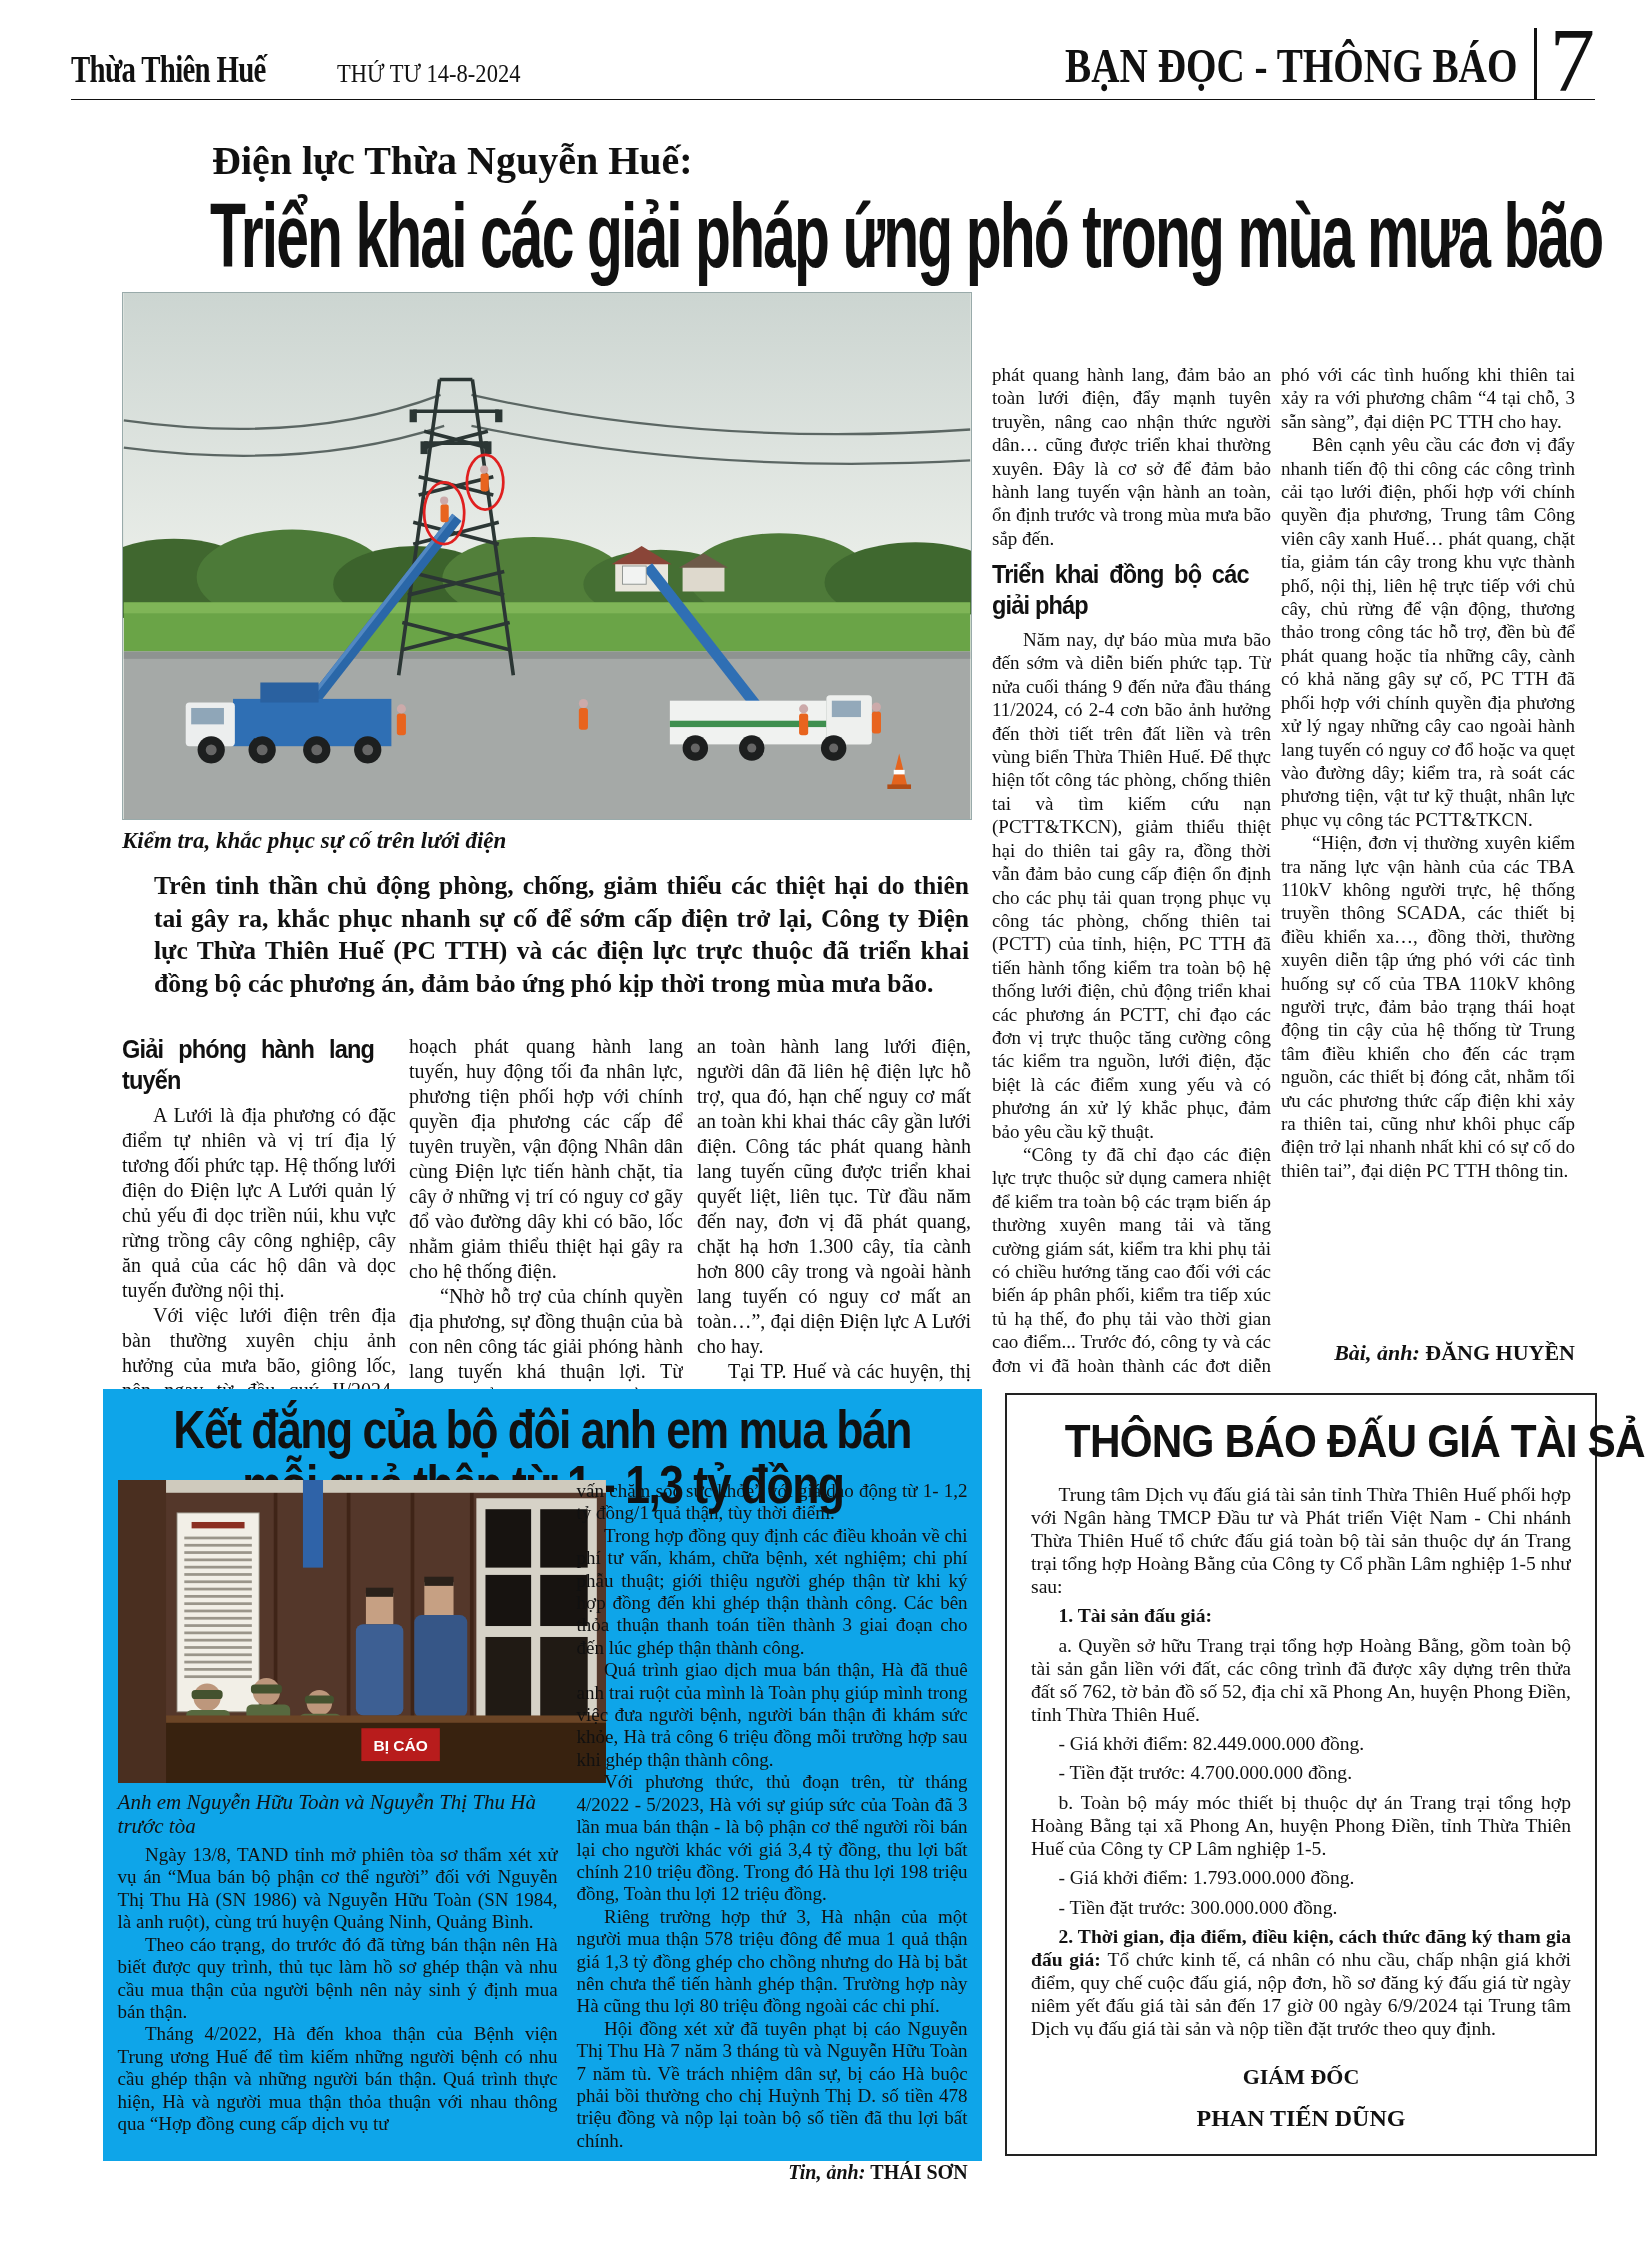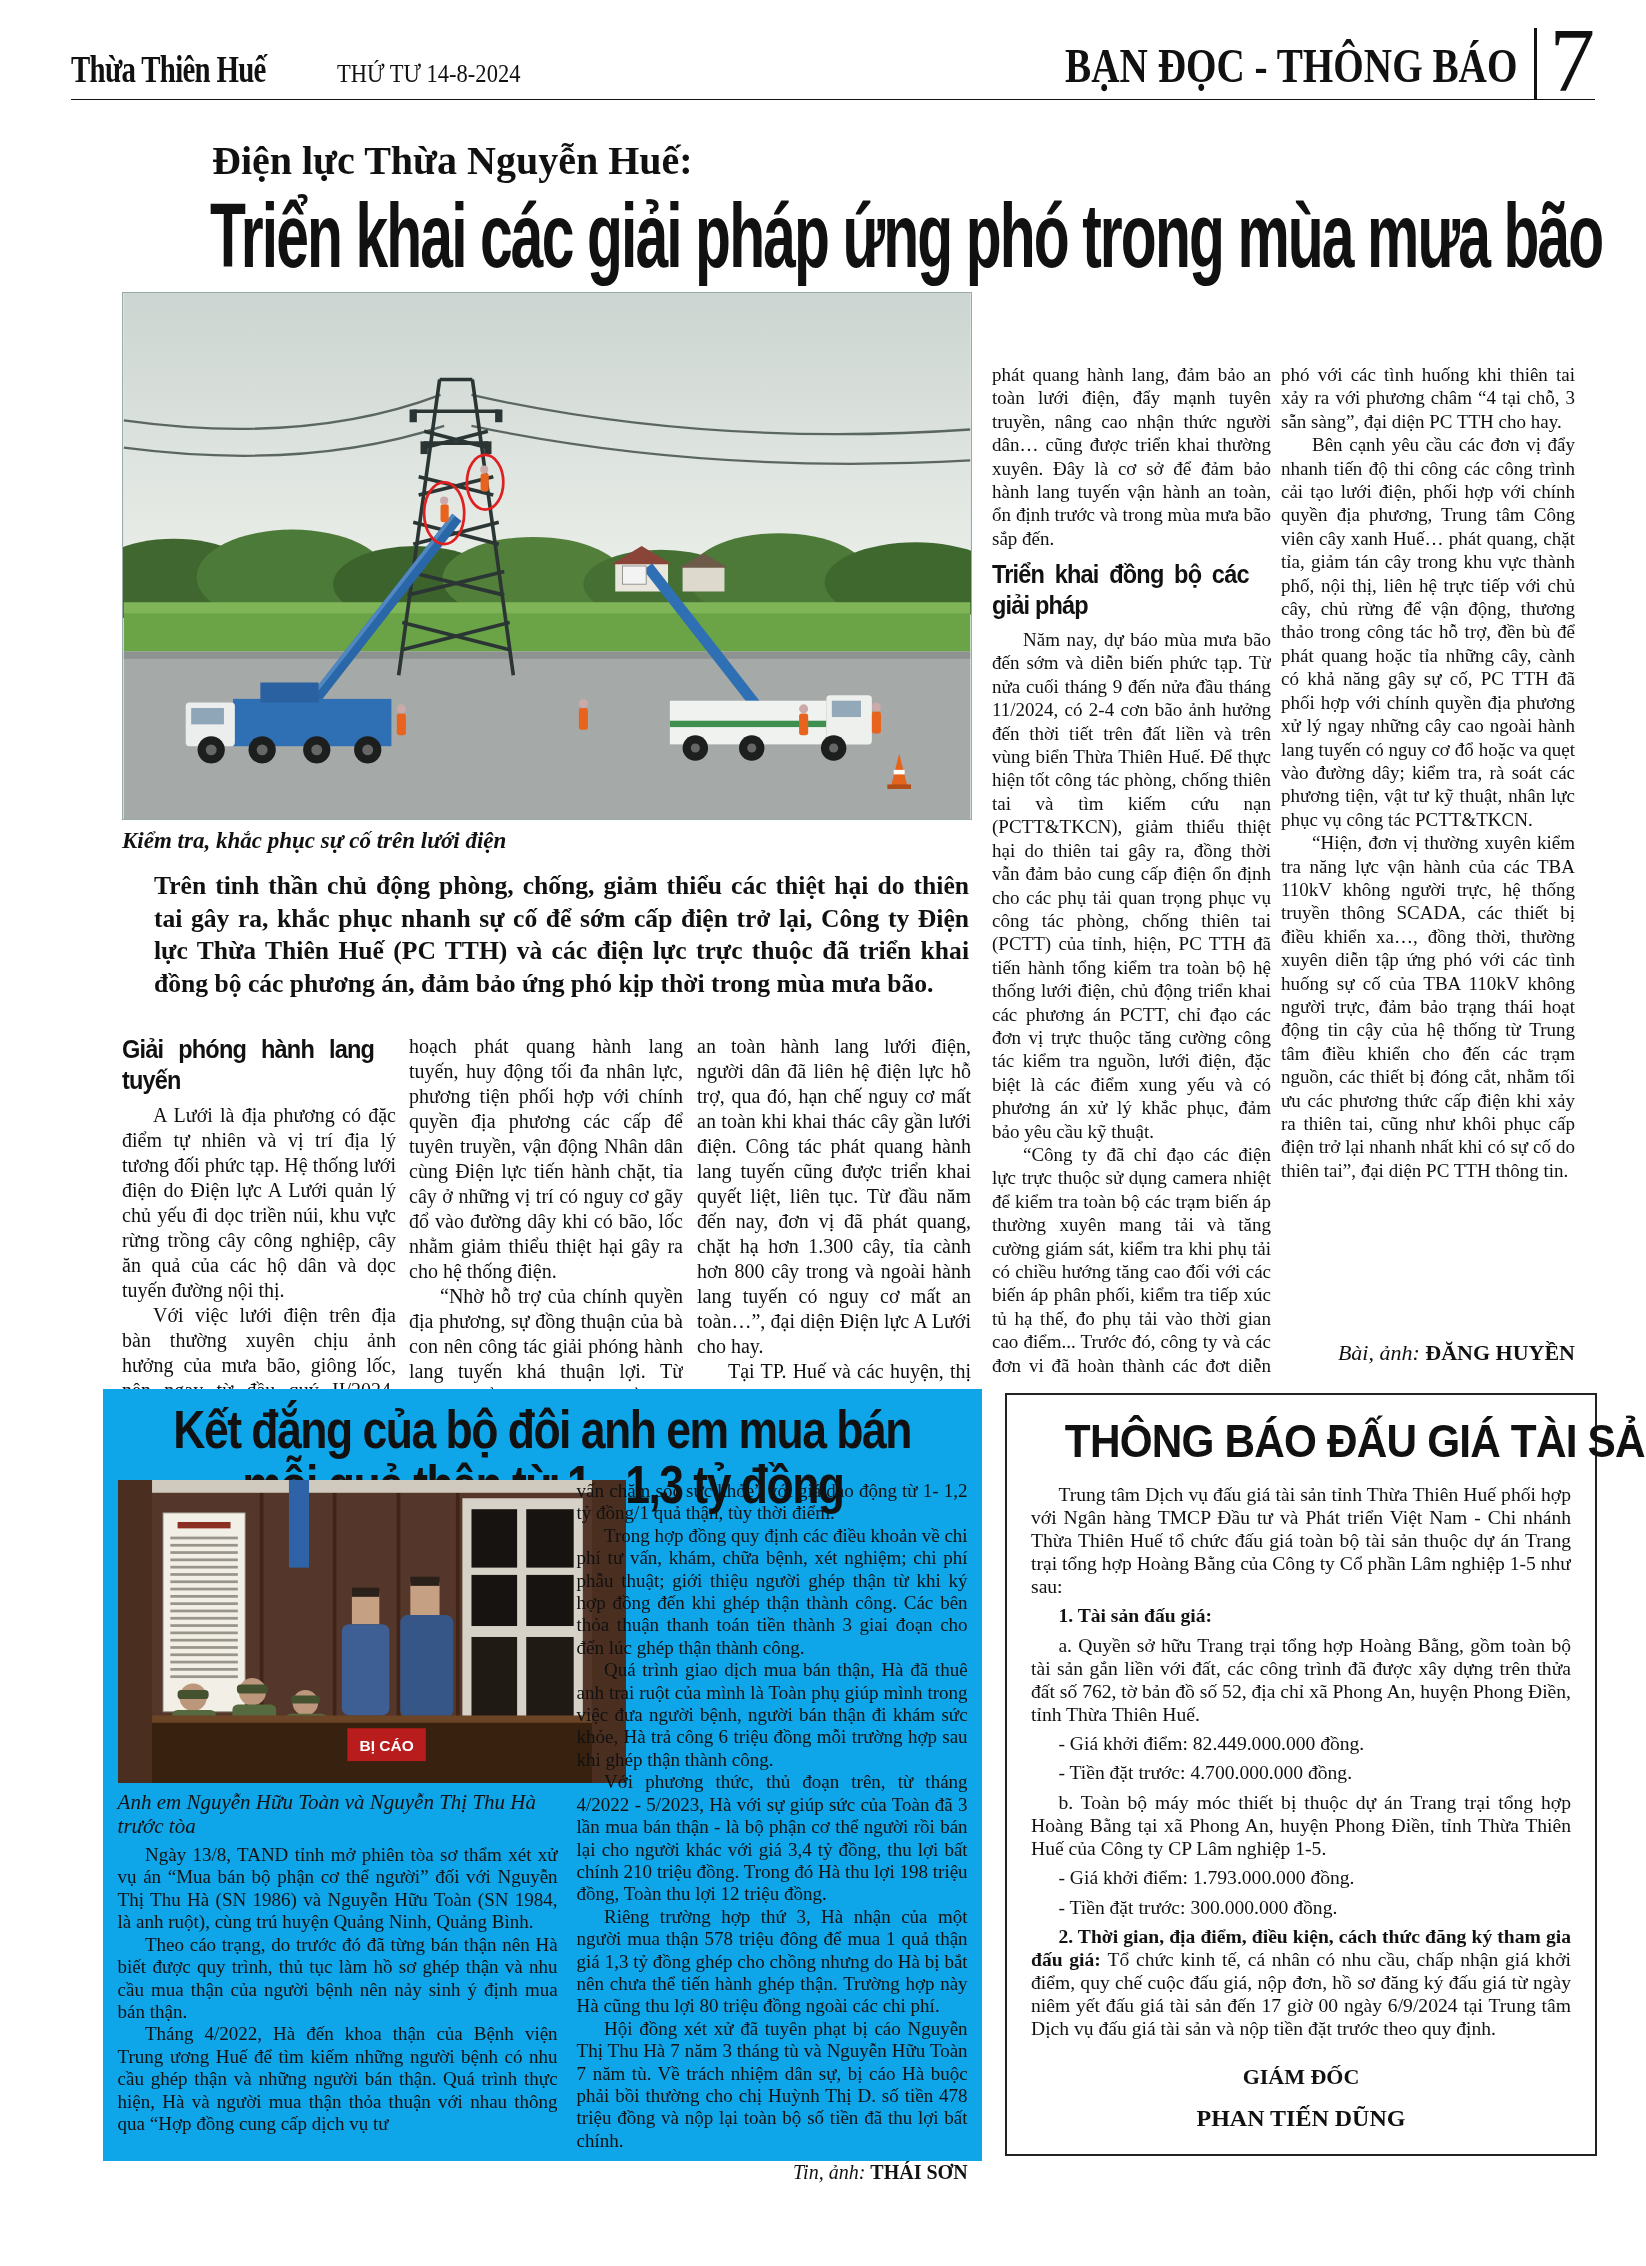--- a/index.html
+++ b/index.html
@@ -34,32 +34,32 @@
   .bodycol p{margin:0;text-indent:31px;}
   .bodycol p.cont{text-indent:0;}
   .colA{font-size:20px;line-height:25px;}
   .colB{font-size:19px;line-height:23.4px;}
   .col1{left:122px;top:1005px;width:274px;height:365px;}
   .col2{left:409px;top:1005px;width:274px;height:365px;}
   .col3{left:697px;top:1005px;width:274px;height:365px;}
   .col4{left:992px;top:334px;width:279px;height:1010px;}
   .col5{left:1281px;top:334px;width:294px;height:996px;}
   .byline1{left:1281px;top:1340px;width:294px;text-align:right;font-size:22px;}
-  .byline-prefix{font-style:italic;font-weight:normal;}
+  .byline-prefix{font-style:italic;font-weight:bold;}
   .byline-name{font-weight:bold;}
   
   .panel2{left:103px;top:1389px;width:879px;height:772px;background:#0ea5e9;}
   .headline2{position:absolute;left:0;top:12.8px;width:100%;text-align:center;}
   .headline2 .ln{display:block;font-family:"Liberation Sans",sans-serif;font-weight:bold;font-size:53px;line-height:55px;
         letter-spacing:-1.8px;}
   .headline2 .ln span{display:inline-block;transform:scaleX(.84);transform-origin:center top;white-space:nowrap;}
   .a2cols{position:absolute;left:14.6px;top:91px;width:850px;}
   .a2L{position:absolute;left:0;top:0;width:440px;}
   .a2R{position:absolute;left:459px;top:0;width:391px;}
-  .photo2{width:508px;height:303px;background:#4a2f20;}
+  .photo2{width:440px;height:303px;background:#4a2f20;padding-left:48px;}
   .photo2 svg{display:block;width:100%;height:100%;}
   .caption2{font-size:21px;font-weight:normal;font-style:italic;margin:7.3px 0 5.5px 0;line-height:1.15;}
   .a2body{font-size:19px;line-height:22.4px;text-align:justify;}
   .a2body p{margin:0;text-indent:27.4px;}
   .a2body p.cont{text-indent:0;}
   .byline2{text-align:right;font-size:20px;margin-top:9.1px;}
   
   .notice{left:1005px;top:1393px;width:592px;height:763px;border:2.7px solid #222;box-sizing:border-box;
           padding:12.8px 24px 0 24px;}
   .notice h2{margin:5.5px 0 14.6px 0;text-align:right;font-family:"Liberation Sans",sans-serif;

